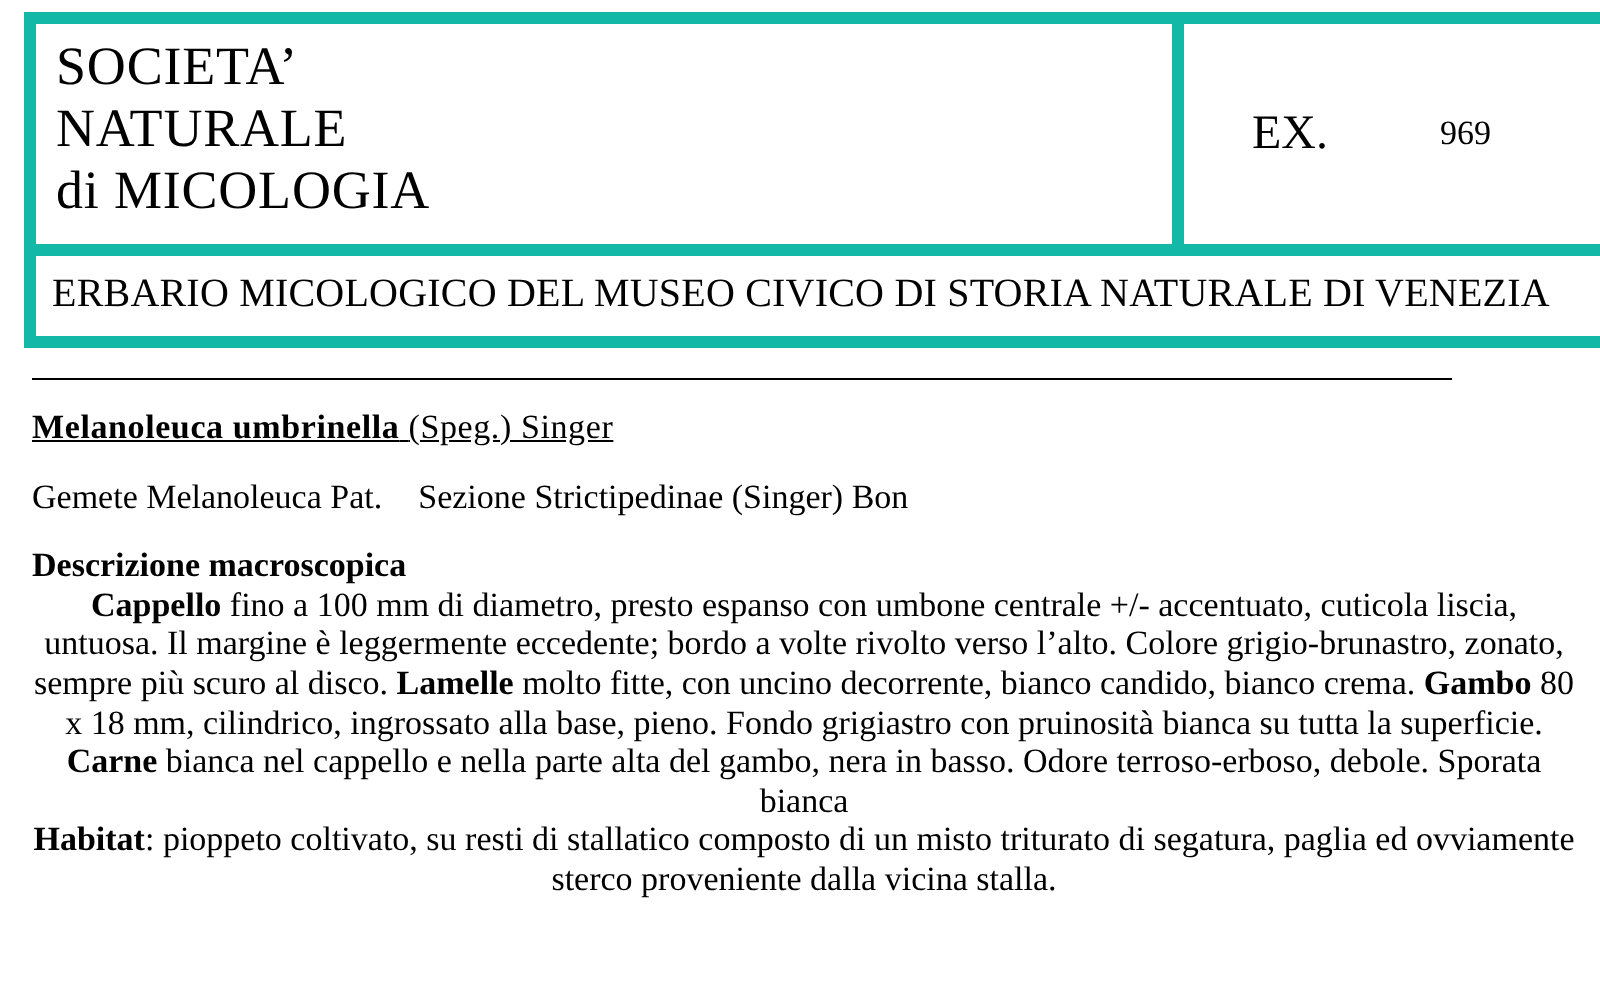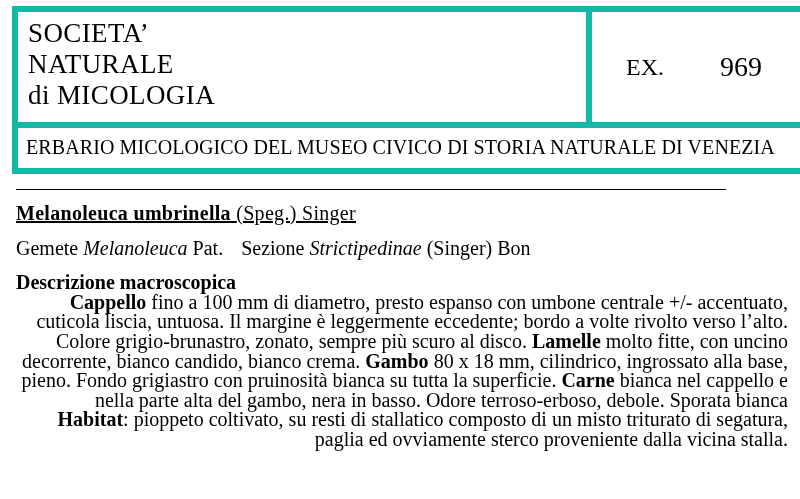--- a/index.html
+++ b/index.html
@@ -52,21 +52,21 @@
     display: flex;
     align-items: center;
     height: 110px;
     padding-left: 34px;
     box-sizing: border-box;
   }
   .ex-label {
     font-size: 24px;
   }
   .ex-number {
-    font-size: 28px;
+    font-size: 17px;
     margin-left: 56px;
   }
 
   .subtitle-row td {
     padding: 8px 0 9px 8px !important;
   }
   .subtitle-text {
     font-size: 20px;
     letter-spacing: 0.1px;
     white-space: nowrap;
@@ -77,43 +77,42 @@
     width: 710px;
     height: 0;
     border-top: 1.5px solid #000000;
     margin: 15px 0 0 4px;
   }
 
   
   .body {
     margin-top: 14px;
     padding-left: 4px;
-    font-size: 20px;
+    font-size: 17px;
     line-height: 19.6px;
   }
   .species {
     font-weight: bold;
     text-decoration: underline;
     letter-spacing: 0.3px;
   }
   .species-auth {
     font-weight: normal;
     text-decoration: none;
   }
   .block {
     margin-top: 15px;
   }
   .b {
     font-weight: bold;
   }
   .i {
-    font-style: italic;
   }
   .para {
-    text-align: right;
+    text-align: center;
     max-width: 775px;
   }
   .sys-line2 {
     white-space: nowrap;
   }
   .gap-wide {
     display: inline-block;
     width: 18px;
   }
 </style>

